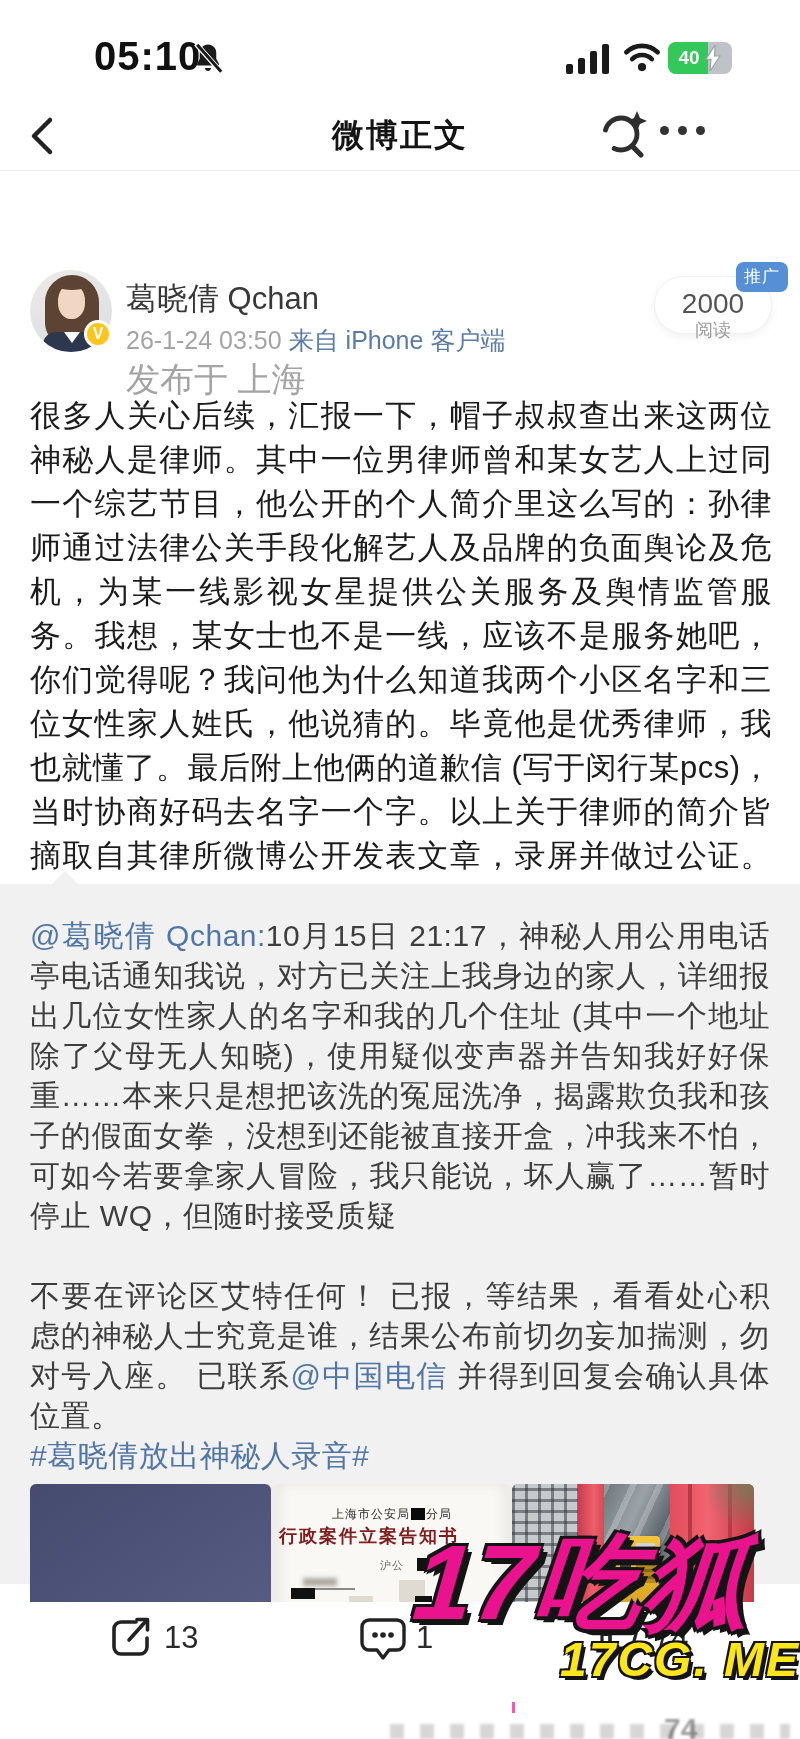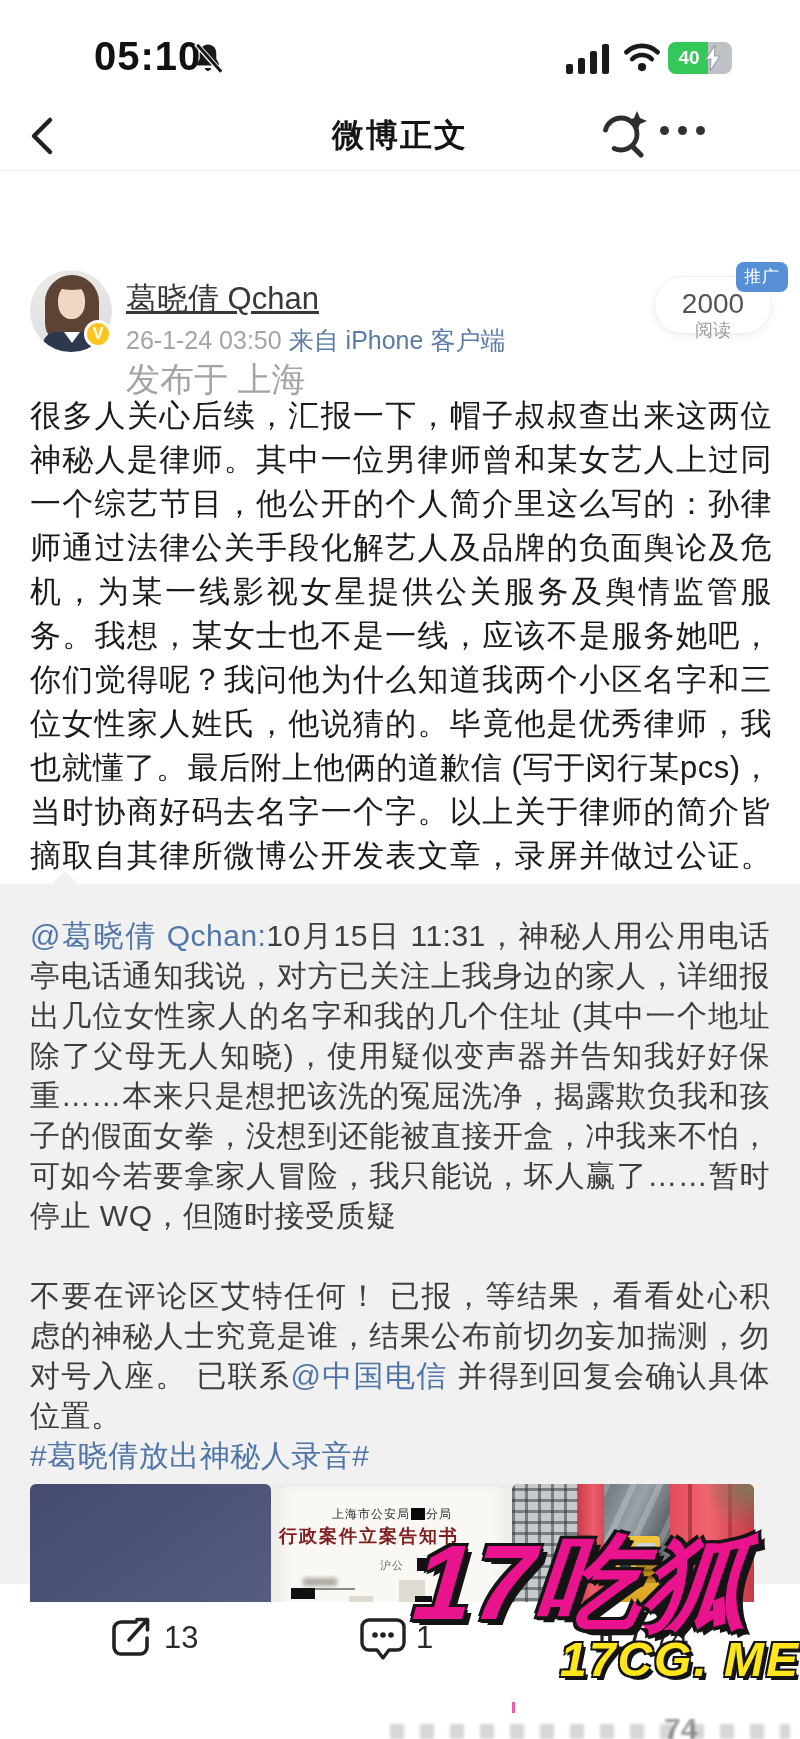--- a/index.html
+++ b/index.html
@@ -32,21 +32,21 @@
   .vis-label { position:absolute; left:76px; top:22px; font-size:28px; color:#828282; }
 
   
   .avatar { position:absolute; left:30px; top:270px; width:82px; height:82px; border-radius:50%; overflow:hidden; background:linear-gradient(160deg,#edebe7,#d9dce2); }
   .av-hair { position:absolute; left:15px; top:5px; width:54px; height:70px; border-radius:27px 27px 22px 22px; background:#5d4334; }
   .av-face { position:absolute; left:28px; top:14px; width:27px; height:35px; border-radius:48% 48% 46% 46%; background:#f1d6c3; }
   .av-fringe { position:absolute; left:24px; top:8px; width:36px; height:12px; border-radius:50%; background:#5d4334; }
   .av-body { position:absolute; left:13px; top:62px; width:58px; height:24px; border-radius:13px 13px 0 0; background:#2d374e; }
   .av-collar { position:absolute; left:34px; top:62px; width:16px; height:11px; background:#fff; clip-path:polygon(0 0,100% 0,50% 100%); }
   .v-badge { position:absolute; left:84px; top:320px; width:28px; height:28px; border-radius:50%; background:#ffc41d; border:3px solid #fff; color:#fff; font-size:16px; font-weight:700; text-align:center; line-height:22px; }
-  .p-name { position:absolute; left:126px; top:278px; font-size:31px; font-weight:500; color:#383838;text-decoration:underline; }
+  .p-name { position:absolute; left:126px; top:278px; font-size:31px; font-weight:500; color:#383838; }
   .p-meta { position:absolute; left:126px; top:324px; font-size:25px; color:#a4a4a4; }
   .p-meta .src { color:#5b7ba7;text-align:center; }
   .p-loc { position:absolute; left:126px; top:357px; font-size:34px; color:#a4a4a4; }
   .reads-pill { position:absolute; left:654px; top:276px; width:118px; height:58px; background:#fff; border:1px solid #f1f1f1; border-radius:29px; box-shadow:0 3px 10px rgba(0,0,0,.06); text-align:center; }
   .reads-num { font-size:28px; color:#545454; line-height:32px; margin-top:11px; }
   .reads-lab { font-size:18px; color:#9b9b9b; line-height:20px; }
   .promo-tag { position:absolute; left:736px; top:262px; background:#578fd6; color:#fff; font-size:17px; padding:3px 8px 4px; border-radius:8px; letter-spacing:1px; }
 
   
   .post-body { position:absolute; left:30px; top:394px; width:742px; font-size:31px; line-height:44px; color:#1c1c1c; word-break:break-all; text-align:justify; letter-spacing:.5px; }
@@ -201,21 +201,21 @@
   </div>
   <div class="promo-tag">推广</div>
 
   <div class="post-body"><span>很多人关心后续，汇报一下，帽子叔叔查出来这两位神秘人是律师。其中一位男律师曾和某女艺人上过同一个综艺节目，他公开的个人简介里这么写的：孙律师通过法律公关手段化解艺人及品牌的负面舆论及危机，为某一线影视女星提供公关服务及舆情监管服务。我想，某女士也不是一线，应该不是服务她吧，你们觉得呢？我问他为什么知道我两个小区名字和三位女性家人姓氏，他说猜的。毕竟他是优秀律师，我也就懂了。最后附上他俩的道歉信 (写于闵行某pcs)，当时协商好码去名字一个字。以上关于律师的简介皆摘取自其律所微博公开发表文章，录屏并做过公证。 </span><span class="body-link"><span class="img-ico"><svg width="30" height="26" viewBox="0 0 26 22">
             <rect x="1.5" y="1.5" width="23" height="19" rx="3" fill="none" stroke="#5076a8" stroke-width="2.4"></rect>
             <path d="M4 16 l5.5-5.5 4.5 4.5 3-3 5 5" fill="none" stroke="#5076a8" stroke-width="2.2" stroke-linejoin="round"></path>
           </svg></span><span>查看图片</span></span></div>
 
   <div class="quote">
     <div class="quote-notch"></div>
-    <div class="q-text"><span class="q-link">@葛晓倩 Qchan:</span><span>10月15日 11:31，神秘人用公用电话亭电话通知我说，对方已关注上我身边的家人，详细报出几位女性家人的名字和我的几个住址 (其中一个地址除了父母无人知晓)，使用疑似变声器并告知我好好保重……本来只是想把该洗的冤屈洗净，揭露欺负我和孩子的假面女拳，没想到还能被直接开盒，冲我来不怕，可如今若要拿家人冒险，我只能说，坏人赢了……暂时停止 WQ，但随时接受质疑</span></div>
+    <div class="q-text"><span class="q-link">@葛晓倩 Qchan:</span><span>10月15日 21:17，神秘人用公用电话亭电话通知我说，对方已关注上我身边的家人，详细报出几位女性家人的名字和我的几个住址 (其中一个地址除了父母无人知晓)，使用疑似变声器并告知我好好保重……本来只是想把该洗的冤屈洗净，揭露欺负我和孩子的假面女拳，没想到还能被直接开盒，冲我来不怕，可如今若要拿家人冒险，我只能说，坏人赢了……暂时停止 WQ，但随时接受质疑</span></div>
     <div class="q-text q-para2"><span>不要在评论区艾特任何！ 已报，等结果，看看处心积虑的神秘人士究竟是谁，结果公布前切勿妄加揣测，勿对号入座。 已联系</span><span class="q-link">@中国电信</span><span> 并得到回复会确认具体位置。</span></div>
     <div class="q-text q-hashtag">#葛晓倩放出神秘人录音#</div>
 
     <div class="q-images">
       <div class="q-img img-blue" aria-label="深蓝色照片"></div>
 
       <div class="q-img img-doc" aria-label="行政案件立案告知书文件照片">
         <div class="doc-sheet">
           <div class="doc-l1"><span>上海市公安局</span><span class="doc-redact"></span><span>分局</span></div>
           <div class="doc-l2">行政案件立案告知书</div>

